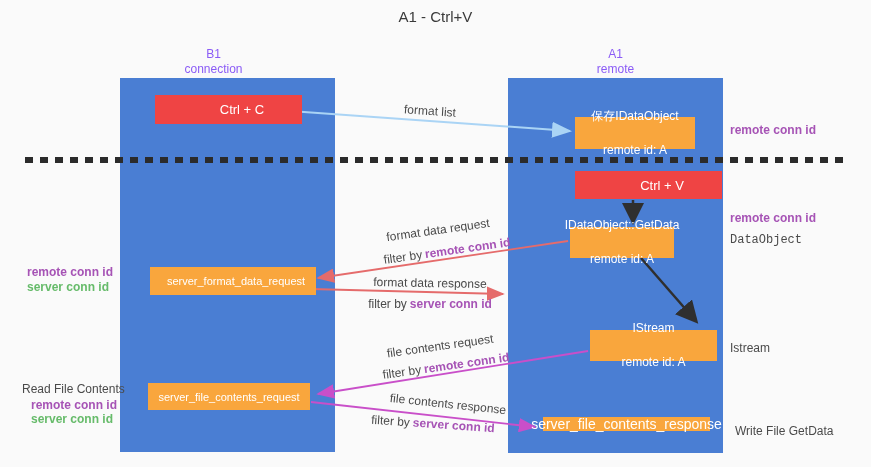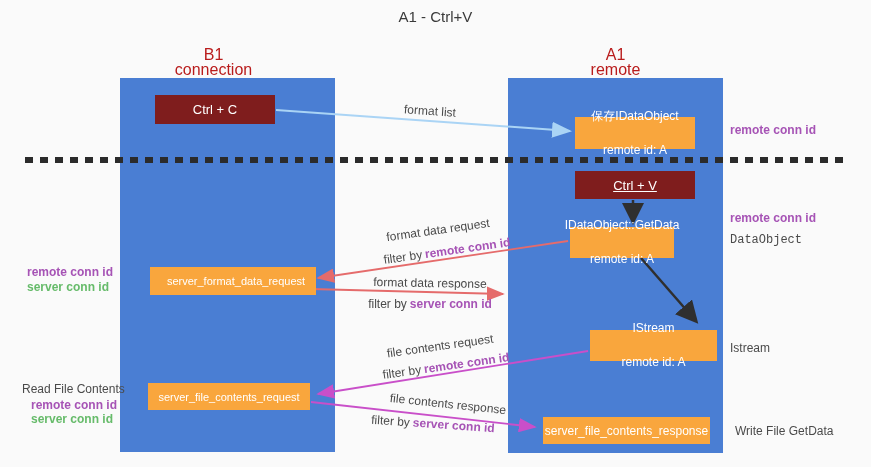--- a/index.html
+++ b/index.html
@@ -8,28 +8,28 @@
     background:#fafafa; overflow:hidden;
     font-family:"Liberation Sans", sans-serif;
   }
   .title {
     position:absolute; left:0; top:6px; width:871px; text-align:center;
     font-size:15px; line-height:21px; color:#3a3a3a; z-index:2;
   }
   .col { position:absolute; top:78px; width:215px; background:#4a7ed3; z-index:1; }
   .hdr {
     position:absolute; top:47px; width:215px; text-align:center;
-    font-size:16px; line-height:15px; color:#b91c1c; z-index:2;
+    font-size:12px; line-height:15px; color:#8b5cf6; z-index:2;
   }
   .overlay { position:absolute; left:0; top:0; z-index:2; }
   .box {
     position:absolute; display:flex; align-items:center; justify-content:center;
     color:#fff; text-align:center; z-index:3; font-size:12px; white-space:nowrap;
   }
-  .green  { background:#7f1d1d; font-size:13px; }
+  .green  { background:#ef4444; font-size:13px;padding-left:27px; }
   .orange { background:#f9a63d;gap:19px; }
   .two-line { flex-direction:column; line-height:15px; }
   .flow {
     position:absolute; z-index:4; font-size:12px; color:#4a4a4a;
     white-space:nowrap; transform-origin:center;
   }
   .side { position:absolute; z-index:4; font-size:12px; color:#4a4a4a; white-space:nowrap; }
   .purple { color:#a653b5; font-weight:bold; }
   .greenid { color:#66bb6a; font-weight:bold; }
   .fb { margin-right:3px; }
@@ -80,38 +80,38 @@
     <line x1="311" y1="402" x2="535" y2="427" stroke="#c94fc9" stroke-width="1.8" marker-end="url(#m-mag)"></line>
   </svg>
 
   <div class="box green" style="left:155px; top:95px; width:120px; height:29px;">Ctrl + C</div>
 
   <div class="box orange two-line" style="left:575px; top:117px; width:120px; height:32px;">
     <div>保存IDataObject</div>
     <div>remote id: A</div>
   </div>
 
-  <div class="box green" style="left:575px; top:171px; width:120px; height:28px;text-decoration:underline;">Ctrl + V</div>
+  <div class="box green" style="left:575px; top:171px; width:120px; height:28px;">Ctrl + V</div>
 
   <div class="box orange two-line" style="left:570px; top:227px; width:104px; height:31px;">
     <div>IDataObject::GetData</div>
     <div>remote id: A</div>
   </div>
 
   <div class="box orange" style="left:150px; top:267px; width:160px; height:28px; font-size:11px;padding-left:6px;">server_format_data_request</div>
 
 
   <div class="box orange two-line" style="left:590px; top:330px; width:127px; height:31px;">
     <div>IStream</div>
     <div>remote id: A</div>
   </div>
 
   <div class="box orange" style="left:148px; top:383px; width:162px; height:27px; font-size:11px;">server_file_contents_request</div>
 
-  <div class="box orange" style="left:543px; top:417px; width:167px; height:27px; font-size:12px;">server_file_contents_response</div>
+  <div class="box orange" style="left:543px; top:417px; width:167px; height:14px; font-size:14px;">server_file_contents_response</div>
 
   <div class="flow" style="left:430px; top:111px; transform:translate(-50%,-50%) rotate(4deg);">format list</div>
 
   <div class="flow" style="left:438px; top:230px; transform:translate(-50%,-50%) rotate(-8deg);">format data request</div>
   <div class="flow" style="left:447px; top:251px; transform:translate(-50%,-50%) rotate(-8deg);">
     <span class="fb">filter by</span><span class="purple">remote conn id</span>
   </div>
 
   <div class="flow" style="left:430px; top:283px; transform:translate(-50%,-50%) rotate(1deg);">format data response</div>
   <div class="flow" style="left:430px; top:304px; transform:translate(-50%,-50%);">

